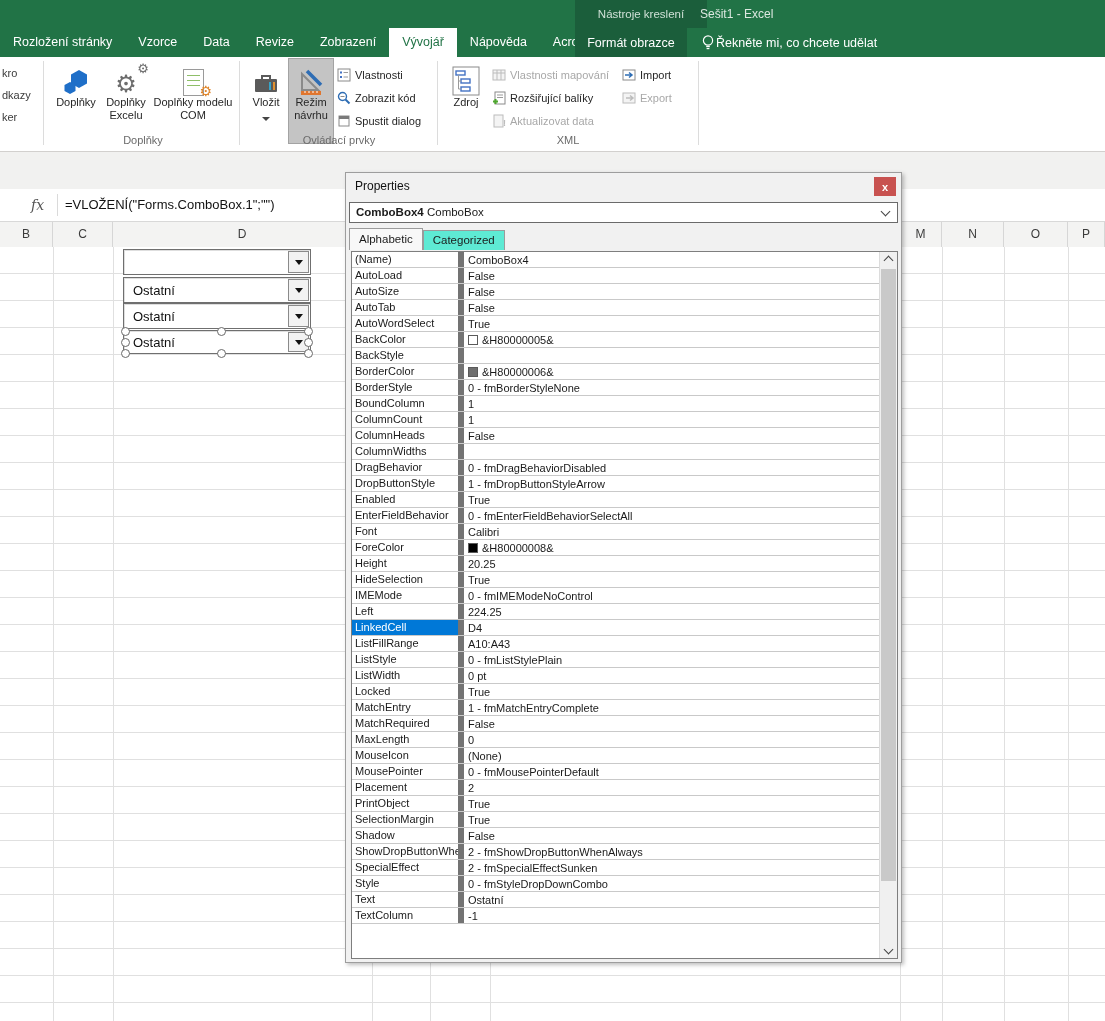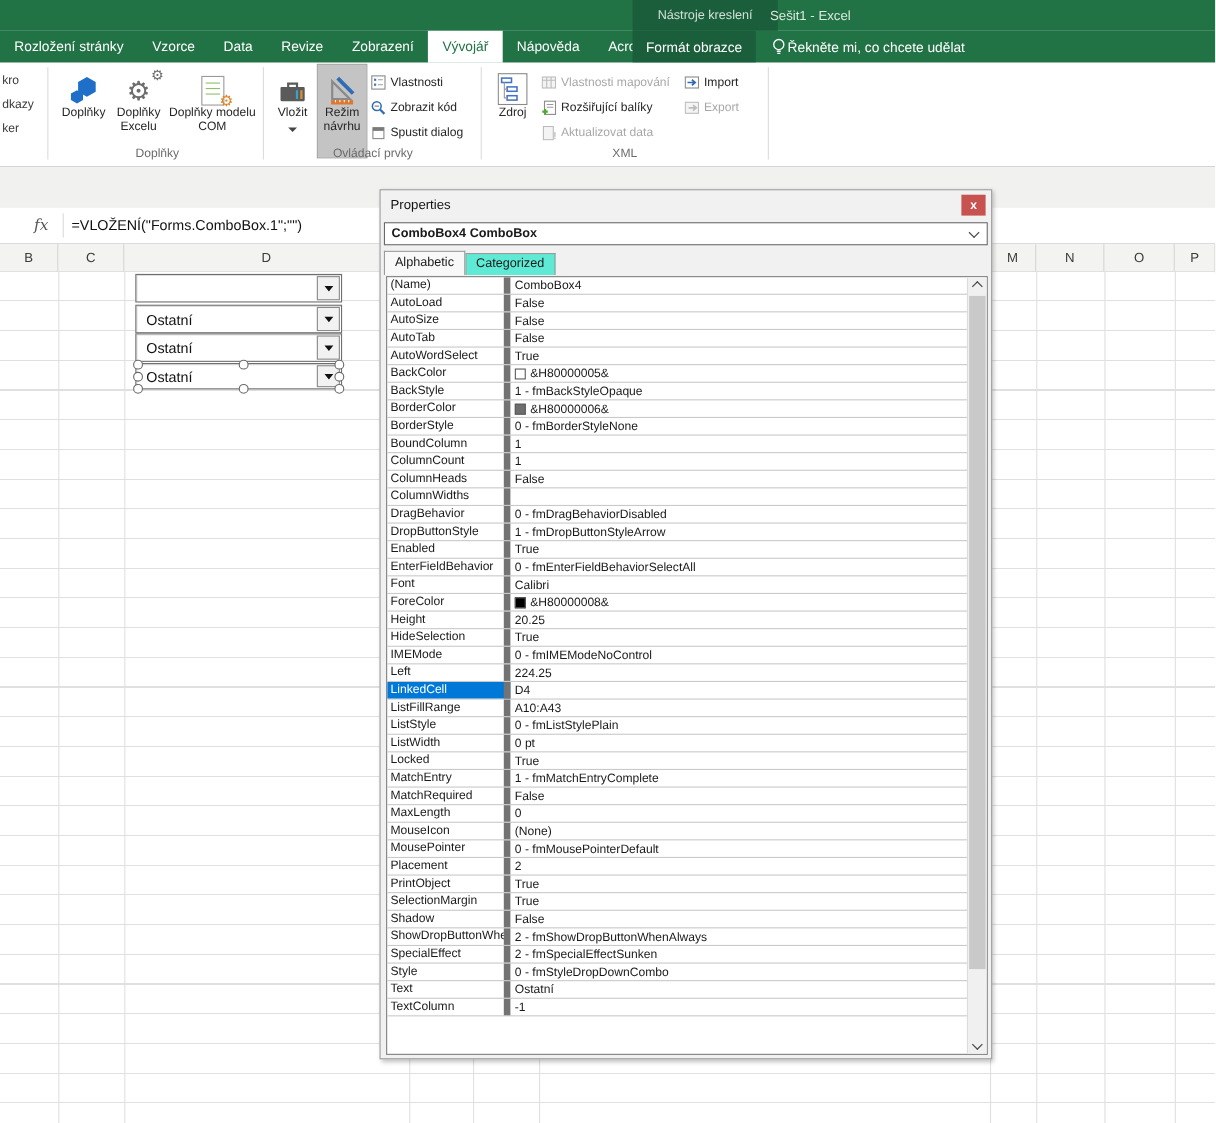--- a/index.html
+++ b/index.html
@@ -56,21 +56,21 @@
        display:flex;align-items:center;justify-content:center;box-sizing:border-box;}
   .tri-down{width:0;height:0;border-left:4px solid transparent;border-right:4px solid transparent;border-top:5px solid #111;}
   .handle{position:absolute;width:9px;height:9px;border-radius:50%;background:#fff;border:1.5px solid #6a6a6a;z-index:12;box-sizing:border-box;}
   
   .props{position:absolute;left:345px;top:172px;width:557px;height:791px;background:#f1f1f1;border:1px solid #9d9d9d;
        box-shadow:2px 2px 4px rgba(0,0,0,.25);z-index:50;font-size:11px;box-sizing:border-box;}
   .ptitle{position:absolute;left:9px;top:0;height:27px;line-height:27px;font-size:12px;color:#111;}
   .pclose{position:absolute;right:5px;top:4px;width:22px;height:19px;background:#c85250;color:#fff;
        font-size:11px;font-weight:bold;display:flex;align-items:center;justify-content:center;cursor:default;}
   .pselector{position:absolute;left:3px;top:29px;width:549px;height:21px;background:#fff;border:1px solid #6a6a6a;
-       line-height:19px;padding-left:6px;box-sizing:border-box;font-size:11.5px;font-weight:bold;}
+       line-height:19px;padding-left:6px;box-sizing:border-box;font-size:11.5px;}
   .pselector .chev{position:absolute;right:8px;top:5px;}
   .chev{display:inline-block;width:6px;height:6px;border-right:1.5px solid #444;border-bottom:1.5px solid #444;transform:rotate(45deg);}
   .chev.up{transform:rotate(225deg);}
   .ptabs{position:absolute;left:3px;top:55px;height:22px;display:flex;align-items:flex-end;}
   .ptab{padding:0 9px;font-size:11.5px;color:#1a1a1a;line-height:19px;border:1px solid #9b9b9b;border-bottom:none;
        background:#5eead4;height:19px;}
   .ptab.active{background:#f8f8f8;height:21px;line-height:21px;position:relative;z-index:2;}
   .pgrid{position:absolute;left:5px;top:78px;width:547px;height:708px;background:#fff;border:1px solid #7e7e7e;box-sizing:border-box;overflow:hidden;}
   .prow{display:flex;height:16px;border-bottom:1px solid #c9c9c9;box-sizing:border-box;}
   .pname{width:112px;flex:0 0 112px;border-right:6px solid #737373;padding:1px 3px 0;box-sizing:border-box;
@@ -343,23 +343,20 @@
           </div>
           <div class="prow">
             <div class="pname">BackColor</div>
             <div class="pval">
               <span class="swatch" style="background: rgb(255, 255, 255);"></span>
               <span>&amp;H80000005&amp;</span>
             </div>
           </div>
           <div class="prow">
             <div class="pname">BackStyle</div>
-            <div class="pval">
-              <span>1 - fmBackStyleOpaque</span>
-            </div>
           </div>
           <div class="prow">
             <div class="pname">BorderColor</div>
             <div class="pval">
               <span class="swatch" style="background: rgb(110, 110, 110);"></span>
               <span>&amp;H80000006&amp;</span>
             </div>
           </div>
           <div class="prow">
             <div class="pname">BorderStyle</div>

